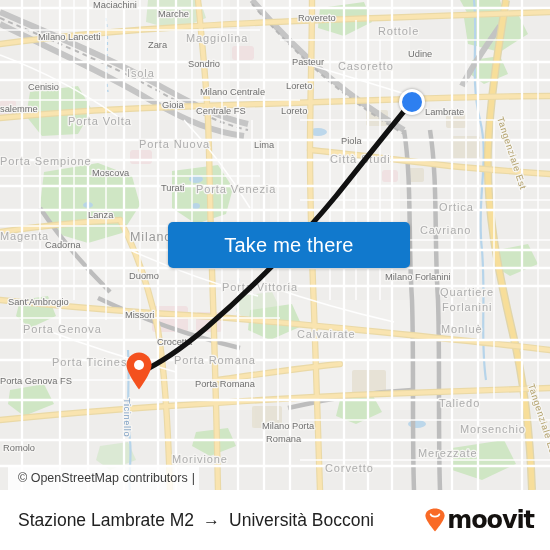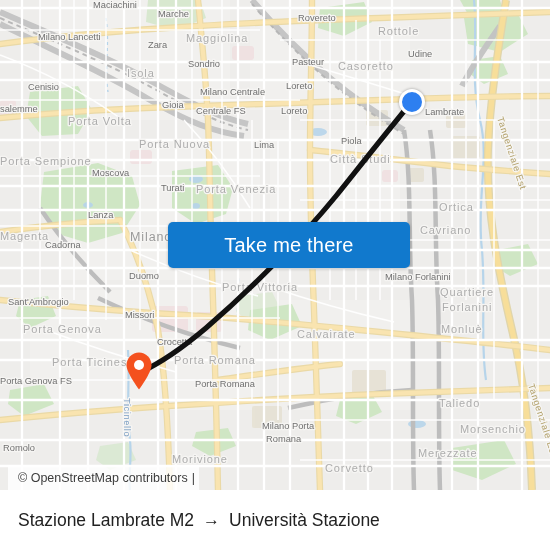--- a/index.html
+++ b/index.html
@@ -341,17 +341,24 @@
     <div id="attrib">
       <span>© OpenStreetMap contributors</span>
       <span class="sep">|</span>
     </div>
   </div>
 
   <div id="footer">
     <div id="trip">
       <span>Stazione Lambrate M2</span>
       <span class="arrow">→</span>
-      <span>Università Stazione</span>
+      <span>Università Bocconi</span>
+    </div>
+    <div id="brand">
+      <svg width="22" height="24" viewBox="0 0 22 24">
+        <path d="M11 23.5 C11 23.5 20.6 12.8 20.6 7.6 C20.6 3.4 16.3 0.4 11 0.4 C5.7 0.4 1.4 3.4 1.4 7.6 C1.4 12.8 11 23.5 11 23.5 Z" fill="#f96a26"></path>
+        <path d="M6.6 6.3 C7.6 9.4 14.4 9.4 15.4 6.3" fill="none" stroke="#ffffff" stroke-width="1.7" stroke-linecap="round"></path>
+      </svg>
+      <span class="word">moovit</span>
     </div>
   </div>
 
 </div>
 
 </body></html>

